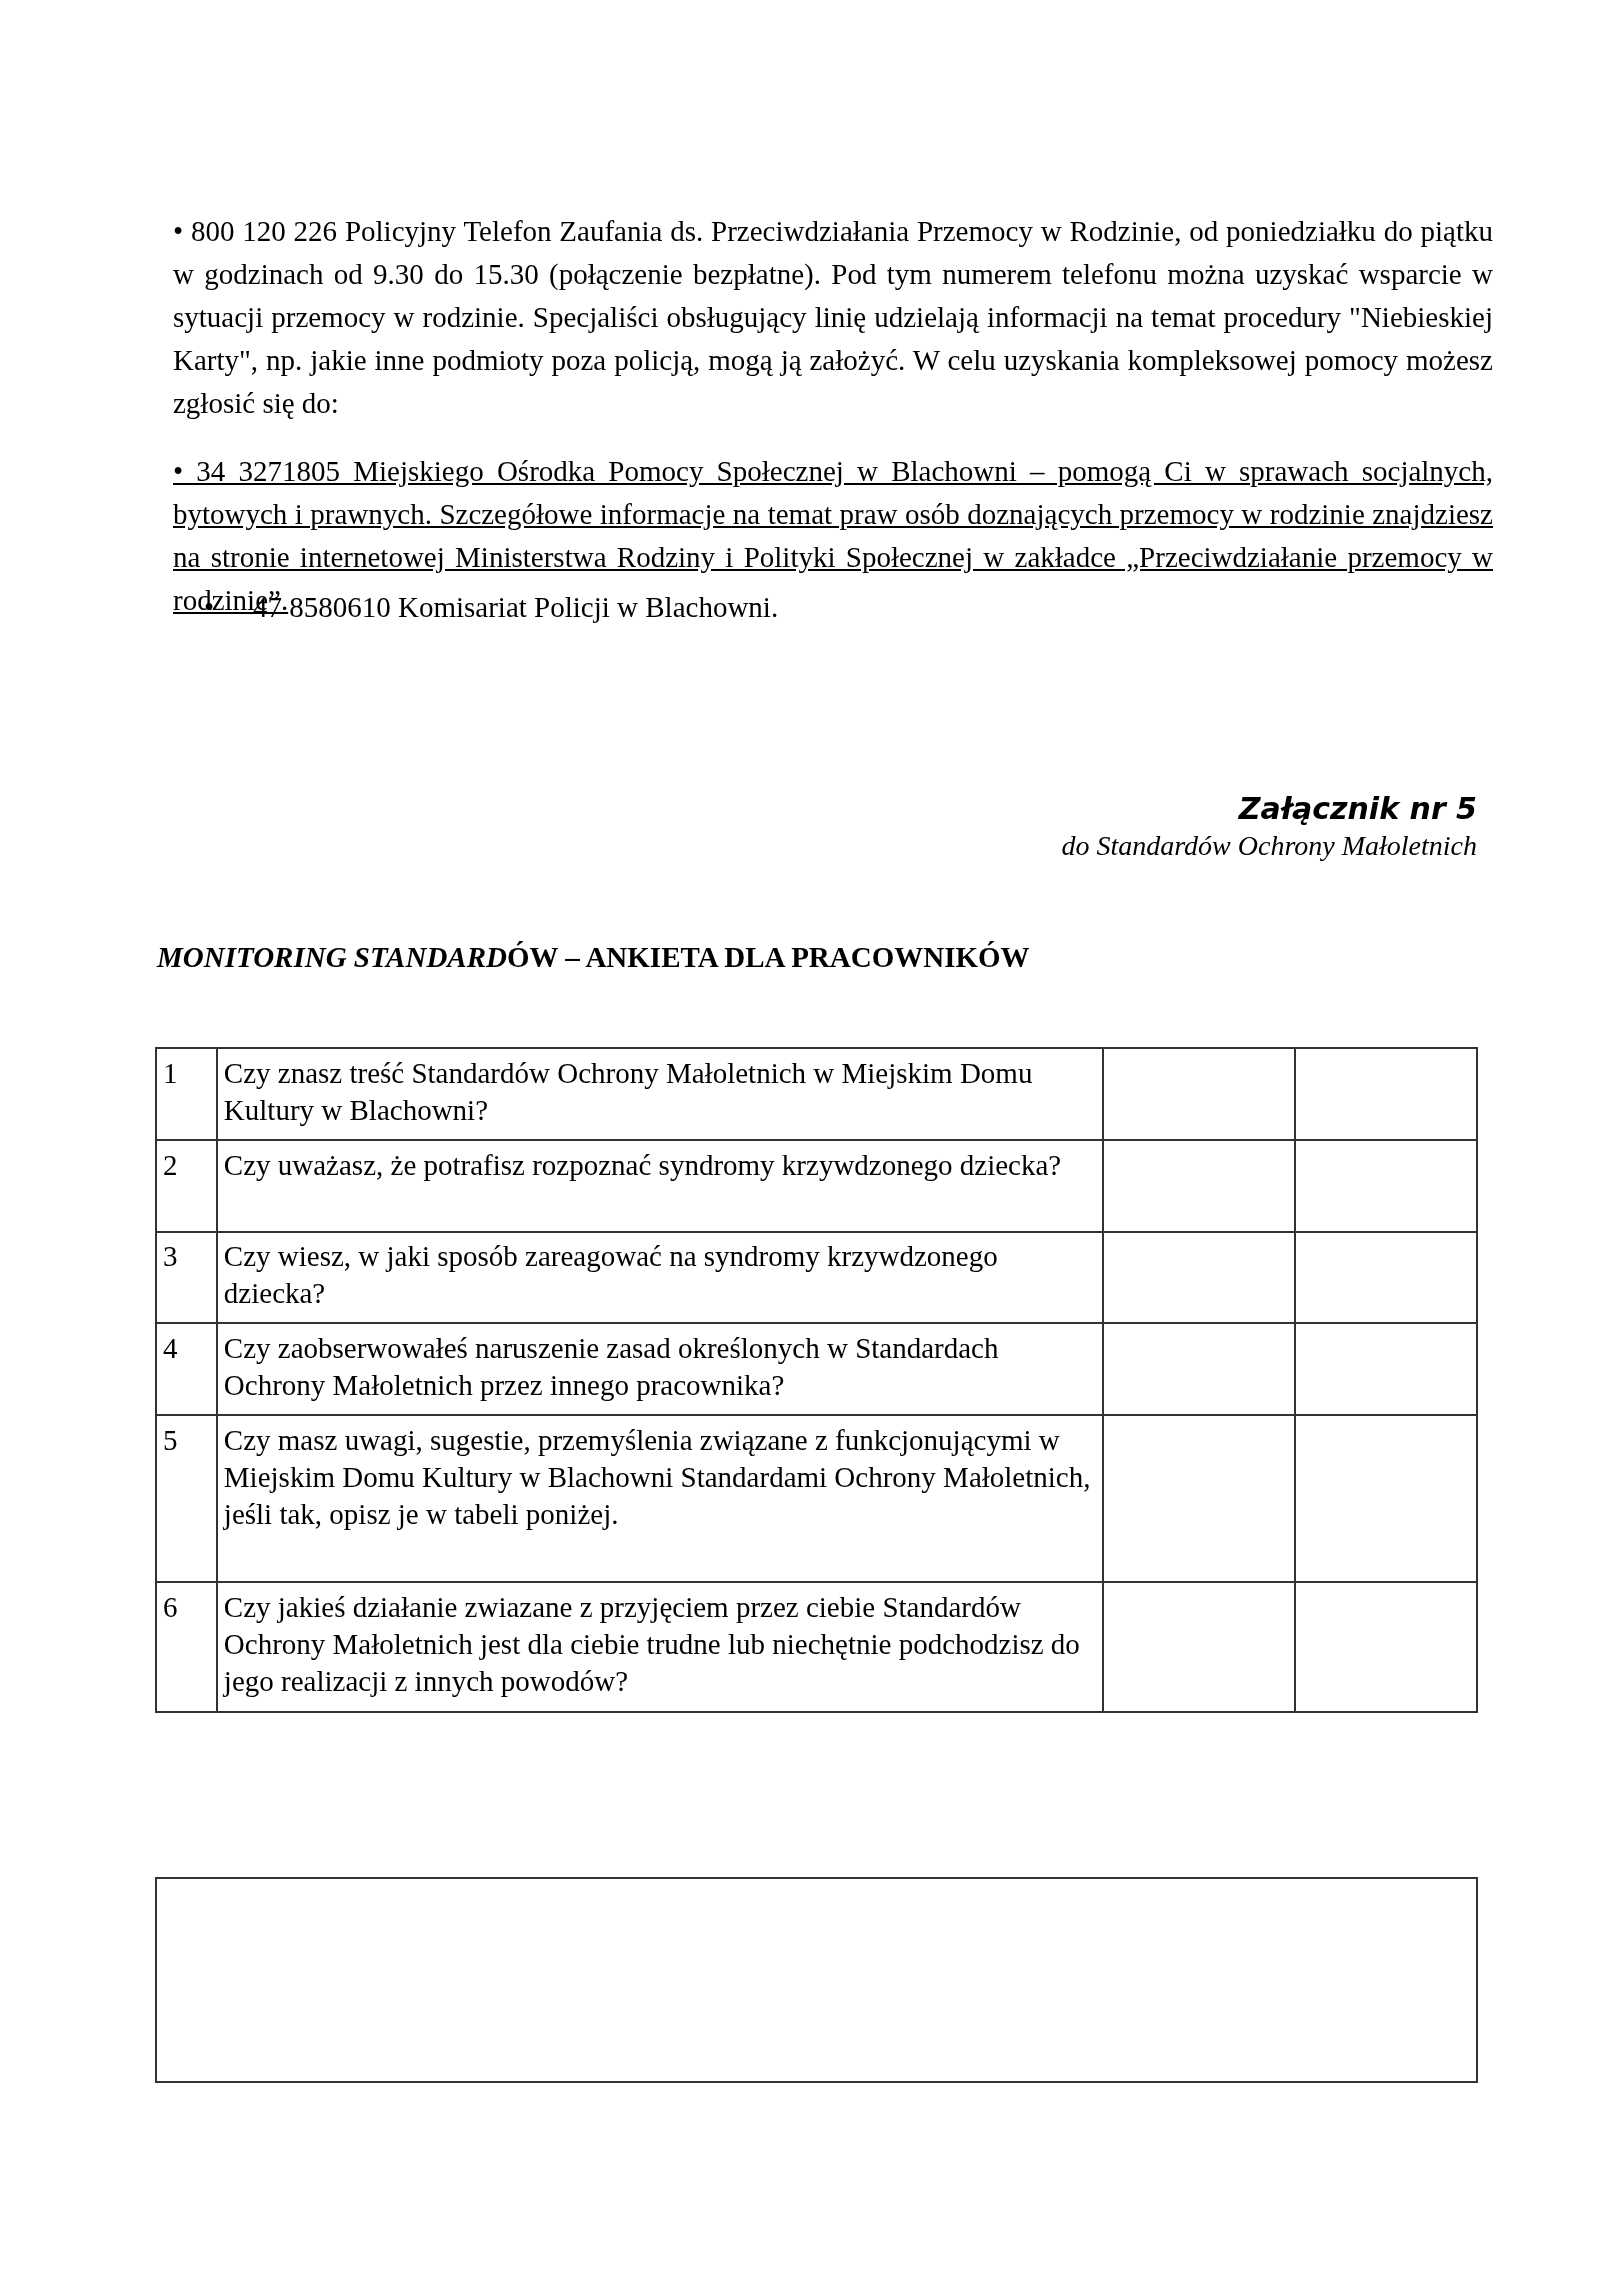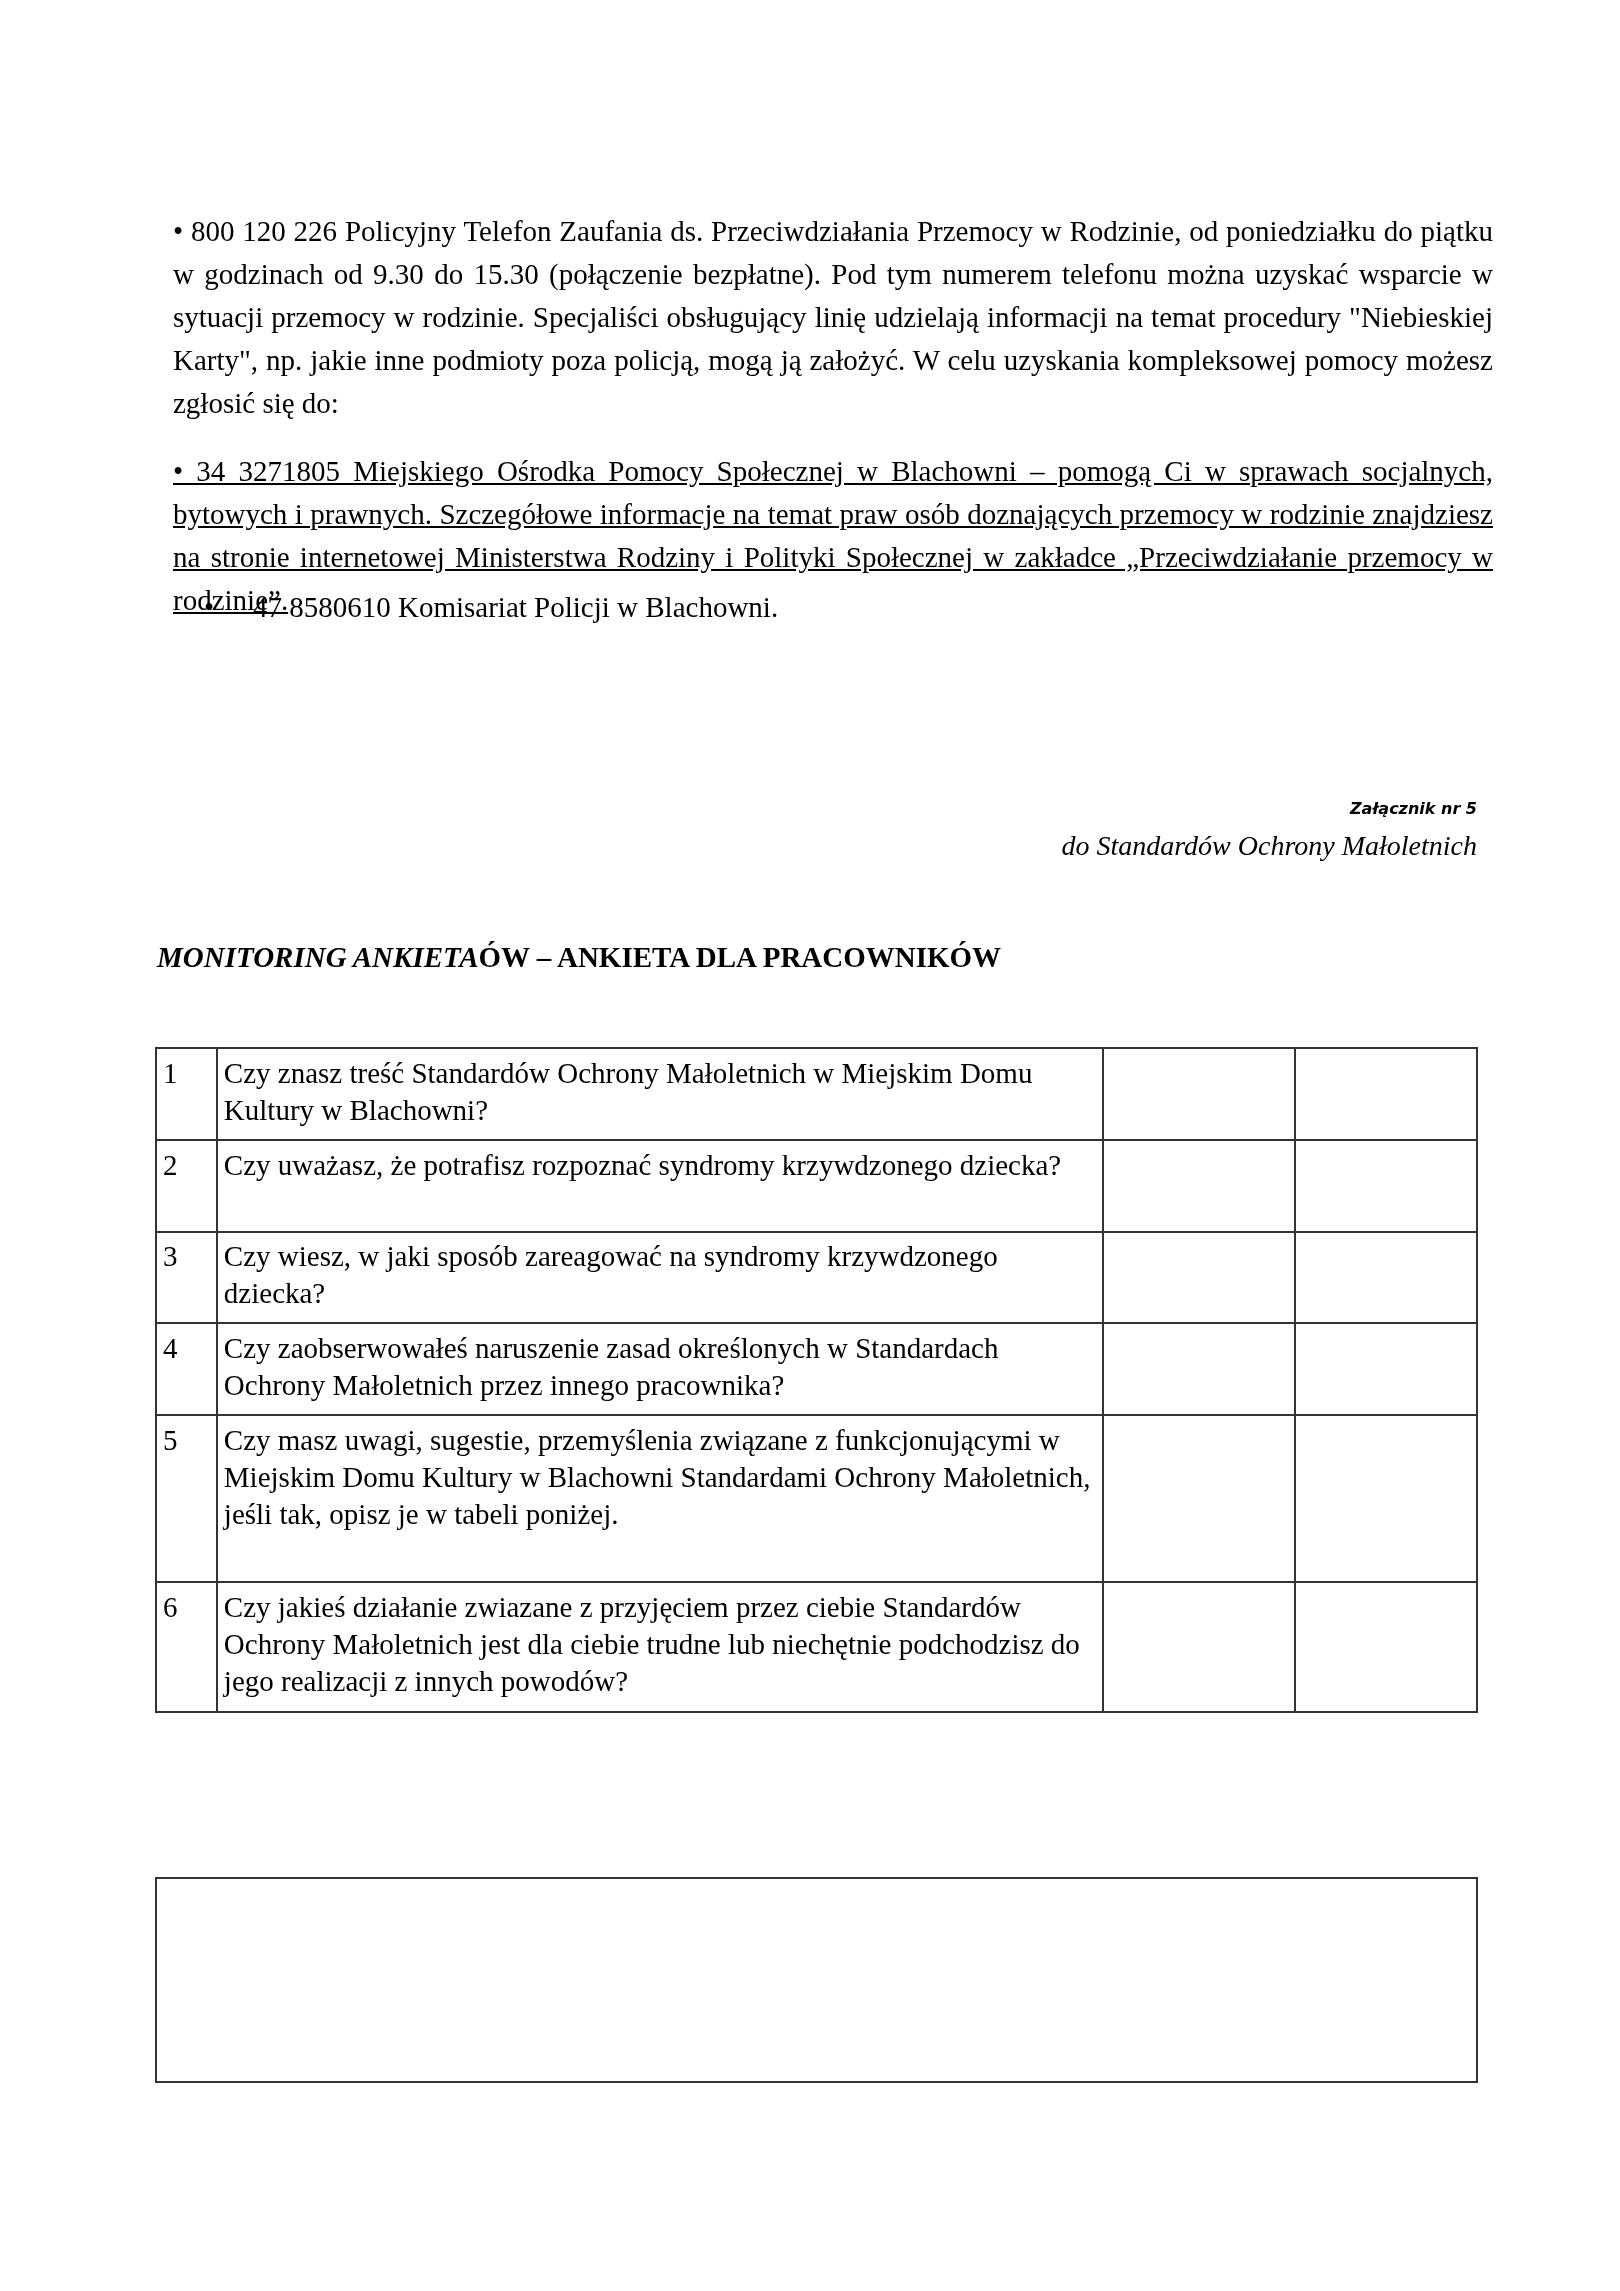--- a/index.html
+++ b/index.html
@@ -11,21 +11,21 @@
   }
   .justify { text-align: justify; text-align-last: left; }
   .list-bullet {
     position: absolute; left: 204px; top: 586px;
     font-family: "Liberation Serif", serif; font-size: 29px; line-height: 43px;
   }
   .list-bullet .dot { display: inline-block; width: 49px; }
   .annex {
     position: absolute; right: 143px; top: 790px; text-align: right;
   }
-  .annex .num { font-family: "DejaVu Sans", sans-serif; font-weight: bold; font-style: italic; font-size: 16px; line-height: 37px; }
+  .annex .num { font-family: "DejaVu Sans", sans-serif; font-weight: bold; font-style: italic; font-size: 30px; line-height: 37px; }
   .annex .sub { font-family: Liberation Serif, serif; font-style: italic; font-size: 28px; line-height: 37px; }
   .title {
     position: absolute; left: 157px; top: 936px;
     font-family: "Liberation Serif", serif; font-weight: bold; font-size: 29px; line-height: 43px;
   }
   .title .it { font-style: italic; }
   table.survey {
     position: absolute; left: 155px; top: 1047px; width: 1323px;
     border-collapse: collapse;
     font-family: "Liberation Serif", serif; font-size: 29px; line-height: 37px;
@@ -59,21 +59,21 @@
 <div class="list-bullet">
   <span class="dot">•</span><span>47 8580610 Komisariat Policji w Blachowni.</span>
 </div>
 
 <div class="annex">
   <div class="num">Załącznik nr 5</div>
   <div class="sub">do Standardów Ochrony Małoletnich</div>
 </div>
 
 <div class="title">
-  <span class="it">MONITORING ANKIETA</span><span>ÓW – ANKIETA DLA PRACOWNIKÓW</span>
+  <span class="it">MONITORING STANDARD</span><span>ÓW – ANKIETA DLA PRACOWNIKÓW</span>
 </div>
 
 <table class="survey">
   <colgroup>
       <col class="c1">
       <col class="c2">
       <col class="c3">
       <col class="c4">
     </colgroup>
   <tbody>

